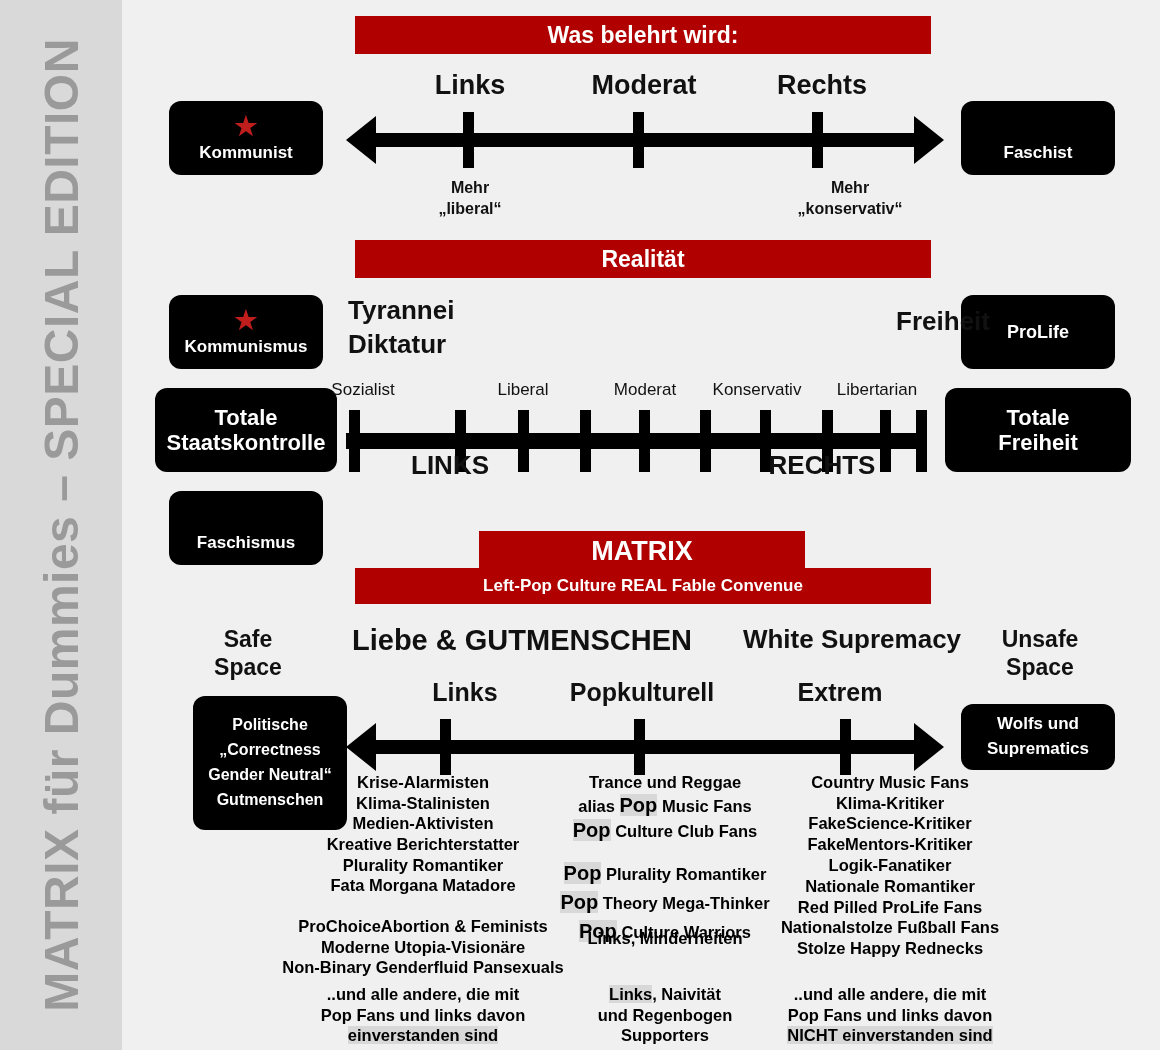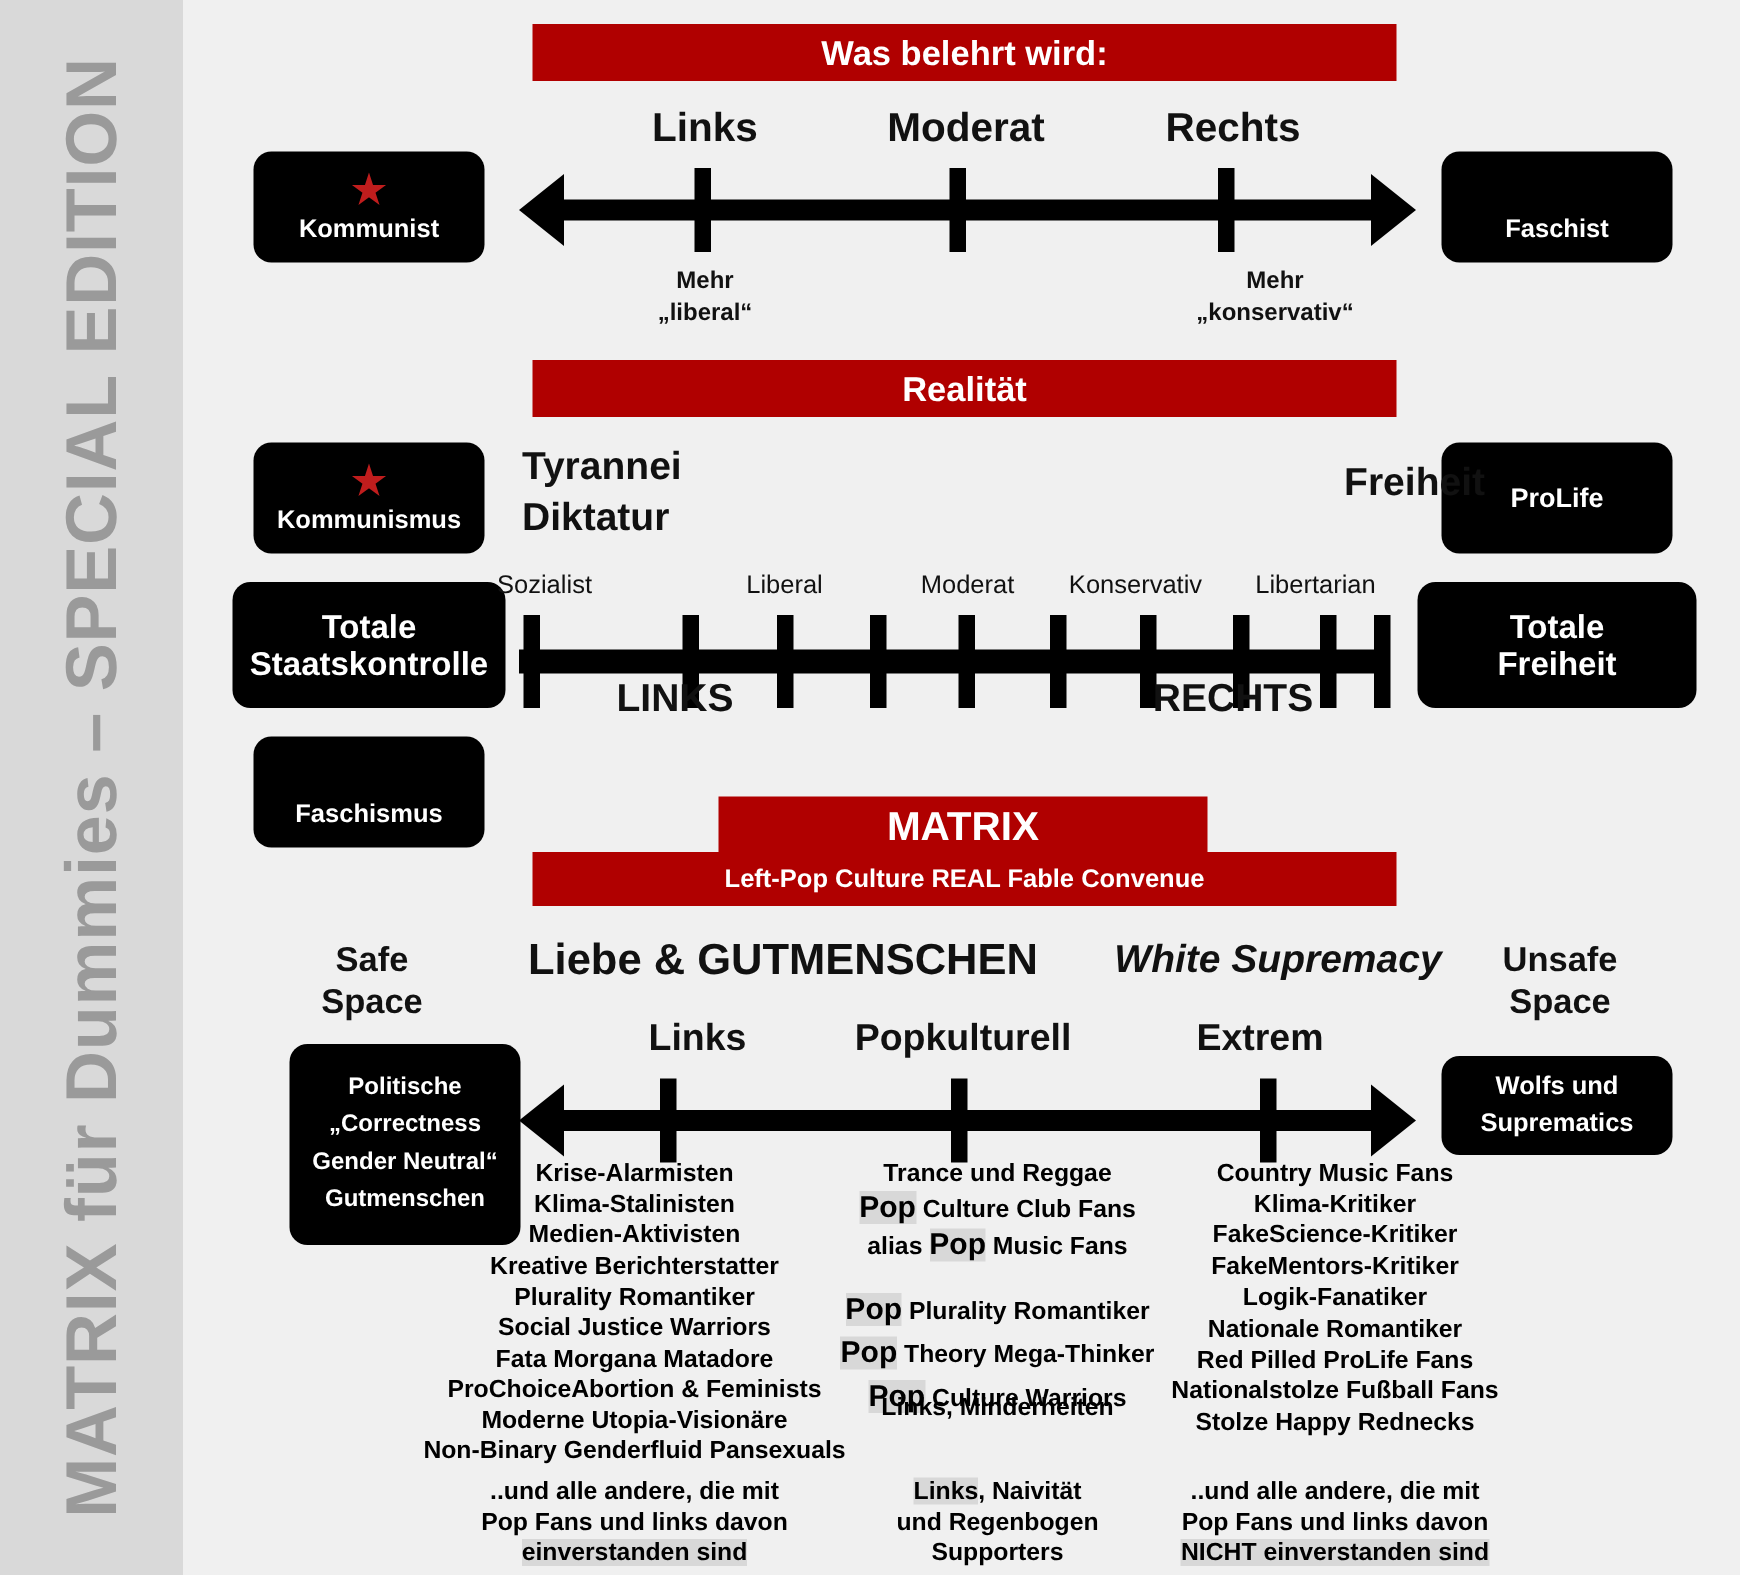--- a/index.html
+++ b/index.html
@@ -177,60 +177,59 @@
   <span>Gender Neutral“</span>
   <span>Gutmenschen</span>
 </div>
 
 <div class="blackbox" style="left:961px;top:704px;width:154px;height:66px;font-size:17px;line-height:1.45;">
   <span>Wolfs und</span>
   <span>Suprematics</span>
 </div>
 
 <div class="lbl" style="left:352px;top:624px;width:340px;font-size:29px;">Liebe &amp; GUTMENSCHEN</div>
-<div class="lbl" style="left:742px;top:624px;width:220px;font-size:26px;font-style:italic;">White Supremacy</div>
+<div class="lbl" style="left:742px;top:624px;width:220px;font-size:26px;">White Supremacy</div>
 
 <div class="lbl" style="left:380px;top:678px;width:170px;font-size:25px;">Links</div>
 <div class="lbl" style="left:552px;top:678px;width:180px;font-size:25px;">Popkulturell</div>
 <div class="lbl" style="left:760px;top:678px;width:160px;font-size:25px;">Extrem</div>
 
 <div class="axis" style="left:376px;top:740px;width:538px;"></div>
 <div class="arrowL" style="left:346px;top:723px;"></div>
 <div class="arrowR" style="left:914px;top:723px;"></div>
 <div class="tick" style="left:440px;top:719px;height:56px;"></div>
 <div class="tick" style="left:634px;top:719px;height:56px;"></div>
 <div class="tick" style="left:840px;top:719px;height:56px;"></div>
 
 <div class="txtblk" style="left:278px;top:772px;width:290px;font-size:16.5px;">
   <div>Krise-Alarmisten</div>
   <div>Klima-Stalinisten</div>
   <div>Medien-Aktivisten</div>
   <div>Kreative Berichterstatter</div>
   <div>Plurality Romantiker</div>
-  <div>Social Justice Warriors</div>
   <div>Fata Morgana Matadore</div>
 </div>
 <div class="txtblk" style="left:268px;top:916px;width:310px;font-size:16.5px;">
   <div>ProChoiceAbortion &amp; Feminists</div>
   <div>Moderne Utopia-Visionäre</div>
   <div>Non-Binary Genderfluid Pansexuals</div>
 </div>
 <div class="txtblk" style="left:278px;top:984px;width:290px;font-size:16.5px;">
   <div>..und alle andere, die mit</div>
   <div>Pop Fans und links davon</div>
   <div><span class="hl">einverstanden sind</span></div>
 </div>
 
 <div class="txtblk" style="left:545px;top:772px;width:240px;font-size:16.5px;">
   <div>Trance und Reggae</div>
   <div>
+    <span>alias </span><span class="hl" style="font-size:20px;">Pop</span><span> Music Fans</span>
+  </div>
+  <div>
     <span class="hl" style="font-size:20px;">Pop</span><span> Culture Club Fans</span>
-  </div>
-  <div>
-    <span>alias </span><span class="hl" style="font-size:20px;">Pop</span><span> Music Fans</span>
   </div>
 </div>
 
 <div class="txtblk" style="left:545px;top:848px;width:240px;font-size:16.5px;line-height:1.45;margin-top:11px;">
   <div>
     <span class="hl" style="font-size:20px;">Pop</span><span> Plurality Romantiker</span>
   </div>
   <div>
     <span class="hl" style="font-size:20px;">Pop</span><span> Theory Mega-Thinker</span>
   </div>

